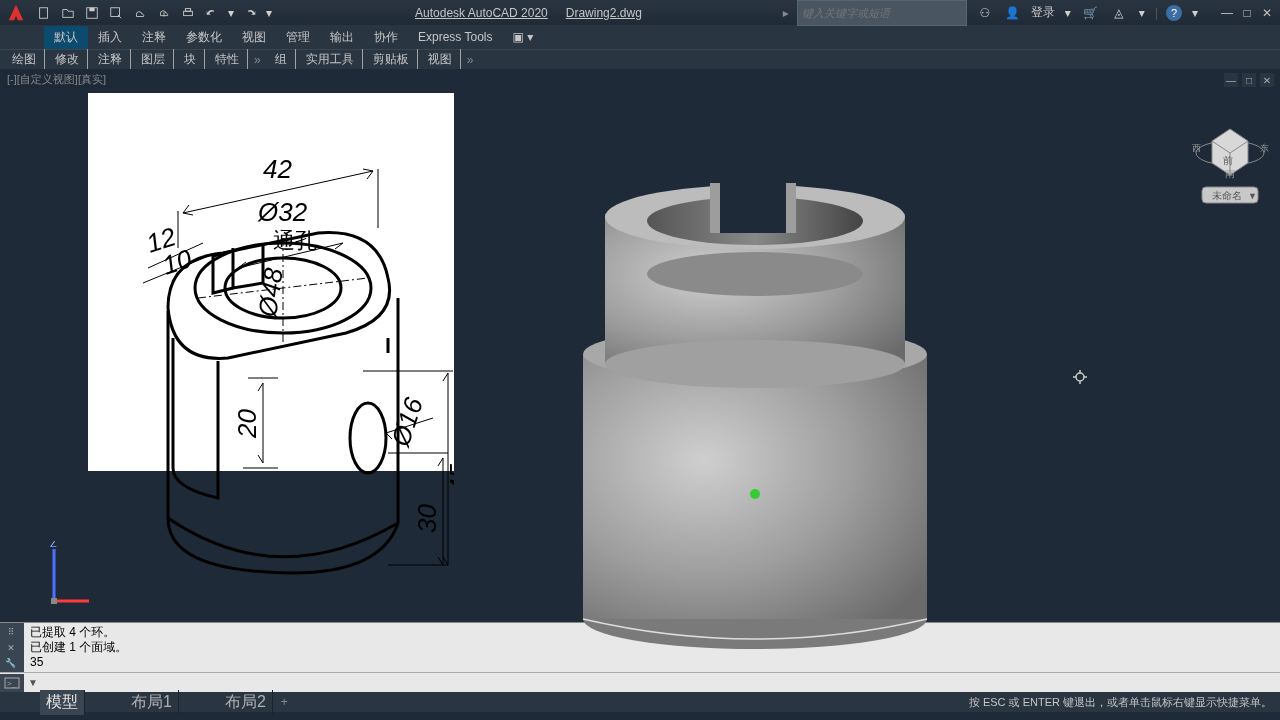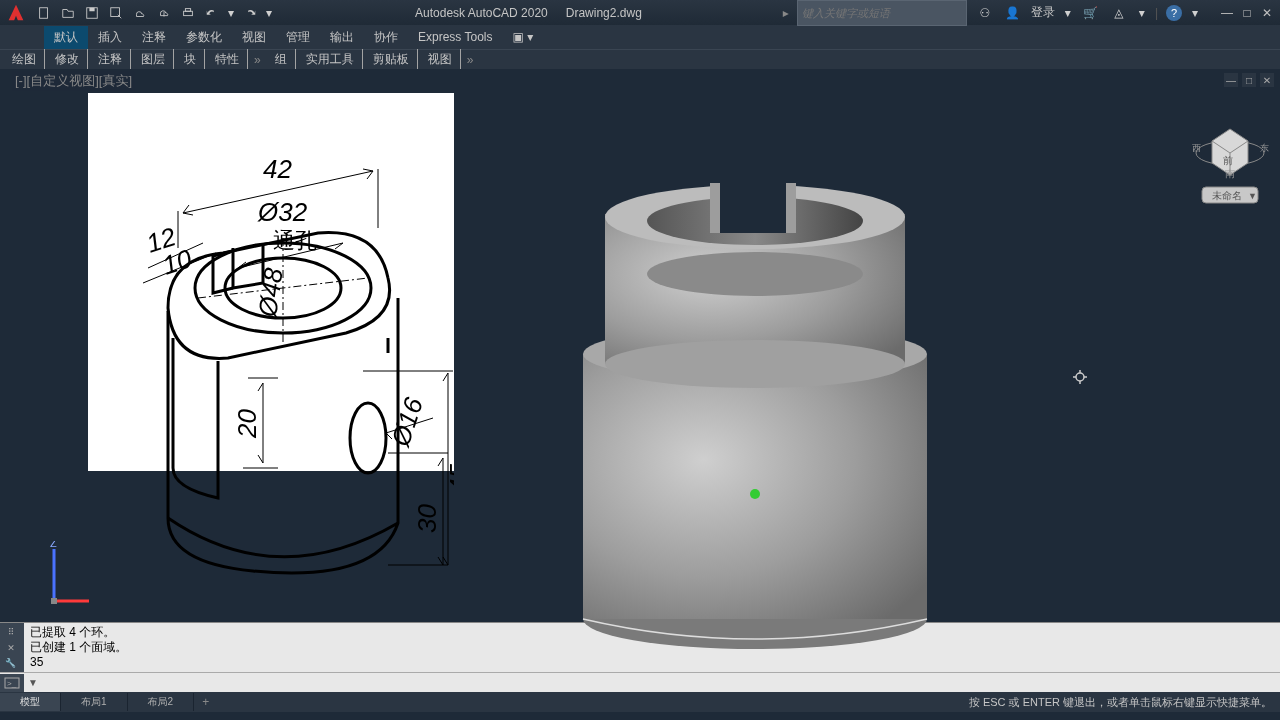--- a/index.html
+++ b/index.html
@@ -4,39 +4,39 @@
 <style>
 * { margin: 0; padding: 0; box-sizing: border-box; font-family: "Microsoft YaHei", sans-serif; }
 body { width: 1280px; height: 720px; background: #1e2a38; overflow: hidden; color: #d0d0d0; font-size: 12px; }
 
 
 .titlebar { height: 25px; background: linear-gradient(#2a3542, #1f2a36); display: flex; align-items: center; padding: 0 4px; }
 .app-logo { width: 24px; height: 24px; display: flex; align-items: center; justify-content: center; }
 .app-logo svg { width: 22px; height: 22px; }
 .qat { display: flex; gap: 4px; margin-left: 6px; align-items: center; }
 .qat-btn { width: 20px; height: 20px; display: flex; align-items: center; justify-content: center; color: #d0d0d0; cursor: pointer; }
-.title-center { flex: 1; text-align: center; color: #c5c5c5; display: flex; justify-content: center; gap: 18px; }
+.title-center { flex: 1; text-align: center; color: #c5c5c5; display: flex; justify-content: center; gap: 18px; text-decoration: underline; }
 .title-right { display: flex; align-items: center; gap: 8px; }
 .search-box { width: 170px; height: 18px; background: #4a5562; border: 1px solid #5a6572; padding: 12px 4px; color: #9aa; font-style: italic; font-size: 11px; }
 .win-controls { display: flex; gap: 2px; margin-left: 10px; }
 .win-btn { width: 18px; height: 18px; display: flex; align-items: center; justify-content: center; color: #c0c0c0; cursor: pointer; }
 
 
 .menubar { height: 24px; background: #2a3542; display: flex; align-items: center; padding-left: 44px; }
 .menu-item { padding: 3px 10px; color: #c5c5c5; cursor: pointer; font-size: 12px; }
 .menu-item.active { background: #0c4a6e; }
 
 
 .panelrow { height: 20px; background: #2a3542; border-top: 1px solid #3a4552; display: flex; align-items: center; padding-left: 4px; gap: 2px; }
 .panel-item { padding: 2px 8px; color: #c5c5c5; cursor: pointer; font-size: 12px; border-right: 1px solid #a3a3a3; }
 .panel-arrow { padding: 2px 4px; color: #888; }
 
 
 .drawarea { position: relative; height: 553px; background: #1e2a38; }
-.viewport-label { position: absolute; top: 2px; left: 4px; color: #888; font-size: 13px; background: rgba(30,42,56,.6); padding: 1px 3px; margin-left: 8px; }
+.viewport-label { position: absolute; top: 2px; left: 4px; color: #888; font-size: 11px; background: rgba(30,42,56,.6); padding: 1px 3px; }
 
 
 .ref-panel { position: absolute; top: 24px; left: 88px; width: 366px; height: 378px; background: #fff; }
 
 
 .model3d { position: absolute; top: 60px; left: 560px; width: 380px; height: 520px; }
 
 
 .orbit-cursor { position: absolute; top: 300px; left: 1072px; width: 16px; height: 16px; }
 
@@ -53,21 +53,21 @@
 
 .cmdarea { height: 50px; background: #d8d8d8; border-top: 1px solid #888; display: flex; }
 .cmd-left { width: 24px; background: #3a4552; display: flex; flex-direction: column; justify-content: space-between; padding: 2px; }
 .cmd-side-btn { width: 18px; height: 14px; color: #aaa; font-size: 9px; cursor: pointer; display: flex; align-items: center; justify-content: center; }
 .cmd-text { flex: 1; padding: 2px 6px; color: #000; font-size: 12px; line-height: 15px; background: #e8e8e8; }
 .cmd-input-row { height: 20px; background: #e8e8e8; display: flex; align-items: center; border-top: 1px solid #aaa; }
 .cmd-prompt { width: 24px; height: 18px; background: #3a4552; margin-right: 4px; display: flex; align-items: center; justify-content: center; }
 
 
 .statusbar { height: 20px; background: #2a3542; display: flex; align-items: center; }
-.tab { padding: 2px 20px; color: #b0b0b0; font-size: 10px; border-right: 1px solid #1a2430; cursor: pointer; }
+.tab { padding: 2px 6px; color: #b0b0b0; font-size: 16px; border-right: 1px solid #1a2430; cursor: pointer; margin-left: 40px; }
 .tab.active { background: #3a4552; color: #e0e0e0; }
 .tab-add { padding: 2px 8px; color: #888; cursor: pointer; }
 .status-right { margin-left: auto; padding-right: 8px; color: #c5c5c5; font-size: 11px; }
 
 .icon-svg { width: 14px; height: 14px; }
 </style>
 </head>
 <body>
 
 <div class="titlebar">

